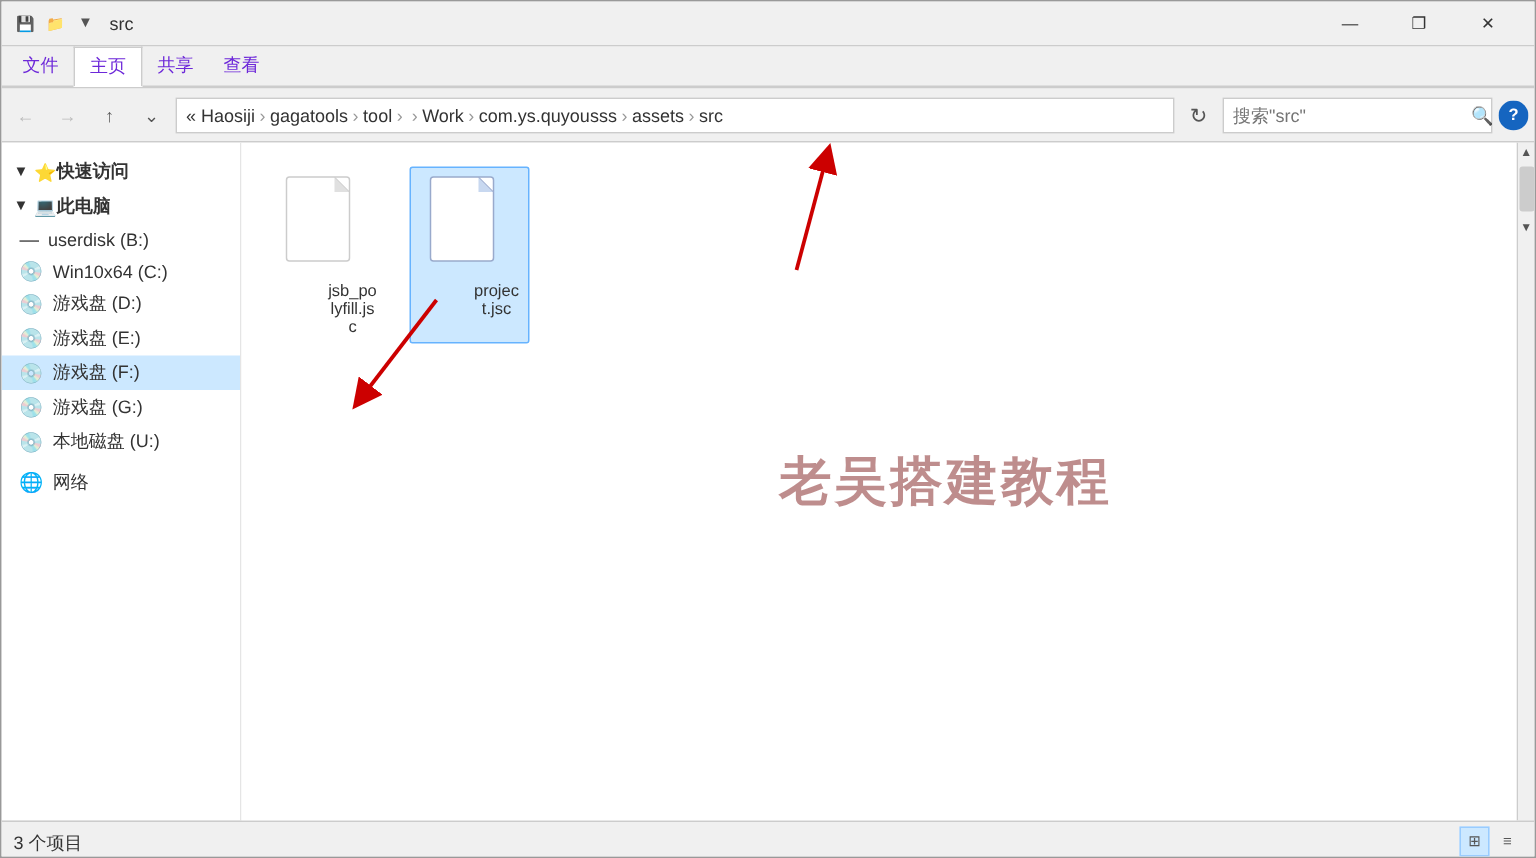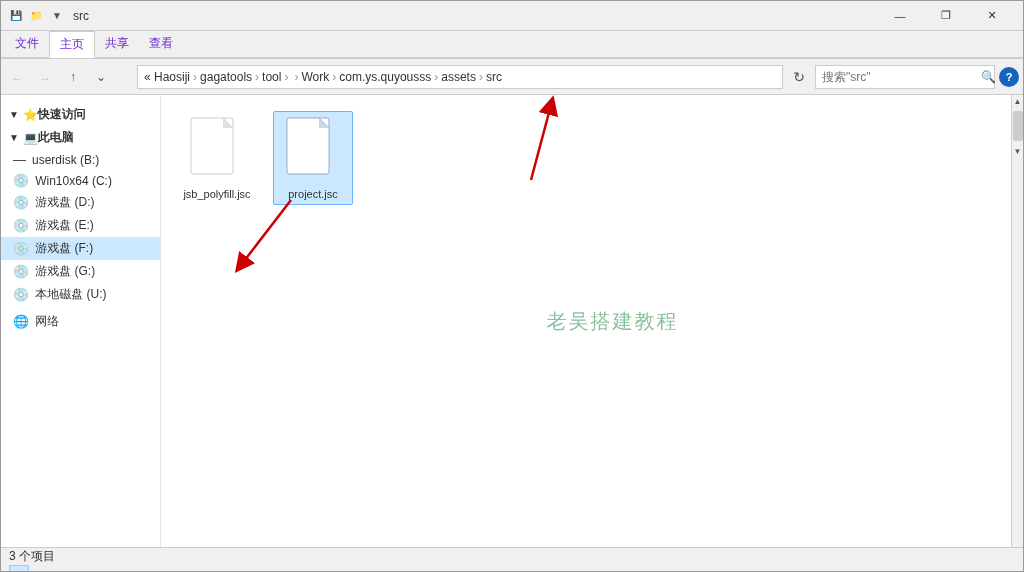--- a/index.html
+++ b/index.html
@@ -16,21 +16,21 @@
     
     .ribbon { background: #f0f0f0; border-bottom: 1px solid #ccc; }
     .ribbon-tabs { display: flex; padding: 0 4px; border-bottom: 1px solid #ccc; }
     .ribbon-tab { padding: 4px 10px; font-size: 12px; color: #6d28d9; cursor: pointer; }
     .ribbon-tab.active { background: #fff; border: 1px solid #ccc; border-bottom: 1px solid #fff; margin-bottom: -1px; }
 
     
     .address-bar { height: 36px; background: #f0f0f0; display: flex; align-items: center; padding: 0 4px; gap: 4px; border-bottom: 1px solid #ccc; }
     .nav-btn { width: 24px; height: 24px; display: flex; align-items: center; justify-content: center; font-size: 12px; color: #555; cursor: pointer; border: 1px solid transparent; border-radius: 2px; }
     .nav-btn.disabled { color: #bbb; cursor: default; }
-    .address-box { flex: 1; height: 24px; border: 1px solid #ccc; background: #fff; display: flex; align-items: center; padding: 0 6px; font-size: 12px; color: #333; overflow: hidden; margin-left: 20px; }
+    .address-box { flex: 1; height: 24px; border: 1px solid #ccc; background: #fff; display: flex; align-items: center; padding: 0 6px; font-size: 12px; color: #333; overflow: hidden; }
     .address-box .crumb { color: #333; }
     .address-box .sep { color: #999; margin: 0 3px; }
     .address-box .crumb.current { color: #333; font-weight: normal; }
     .refresh-btn { width: 24px; height: 24px; display: flex; align-items: center; justify-content: center; font-size: 14px; color: #555; cursor: pointer; }
     .search-box { width: 180px; height: 24px; border: 1px solid #ccc; background: #fff; display: flex; align-items: center; padding: 0 6px; gap: 4px; }
     .search-box input { border: none; outline: none; font-size: 12px; flex: 1; background: transparent; color: #999; }
     .search-icon { color: #666; font-size: 12px; }
 
     
     .main { display: flex; flex: 1; overflow: hidden; }
@@ -43,29 +43,29 @@
     .sidebar-item .icon { margin-right: 6px; font-size: 13px; flex-shrink: 0; }
     .sidebar-header { display: flex; align-items: center; padding: 3px 8px; cursor: pointer; font-size: 12px; color: #333; font-weight: 600; }
     .sidebar-header .chevron { margin-right: 4px; font-size: 10px; }
 
     
     .file-area { flex: 1; padding: 16px; background: #fff; position: relative; overflow: auto; }
     .file-grid { display: flex; gap: 16px; flex-wrap: wrap; align-content: flex-start; }
     .file-item { display: flex; flex-direction: column; align-items: center; width: 80px; cursor: pointer; padding: 4px; border: 1px solid transparent; border-radius: 2px; }
     .file-item.selected { background: #cce8ff; border-color: #66b3ff; }
     .file-icon { width: 60px; height: 70px; position: relative; }
-    .file-name { font-size: 11px; color: #333; text-align: center; margin-top: 2px; word-break: break-all; max-width: 80px; }
+    .file-name { font-size: 11px; color: #333; text-align: center; margin-top: 2px; word-break: break-all; max-width: 80px; margin-left: 36px; }
 
     
     .watermark { position: absolute; top: 50%; left: 50%; transform: translate(-30%, -50%); text-align: center; pointer-events: none; opacity: 0.5; }
-    .watermark-line1 { font-size: 20px; color: #15803d; font-weight: normal; letter-spacing: 2px; }
+    .watermark-line1 { font-size: 35px; color: #7f1d1d; font-weight: bold; letter-spacing: 2px; }
     .watermark-line2 { font-size: 20px; color: #4a9fd4; letter-spacing: 1px; }
 
     
-    .status-bar { height: 24px; background: #f0f0f0; border-top: 1px solid #ccc; display: flex; align-items: flex-start; padding: 0 8px; justify-content: space-between; flex-direction: column; }
+    .status-bar { height: 24px; background: #f0f0f0; border-top: 1px solid #ccc; display: flex; align-items: flex-end; padding: 0 8px; justify-content: space-between; }
     .status-text { font-size: 12px; color: #333; }
     .view-buttons { display: flex; gap: 2px; }
     .view-btn { width: 20px; height: 20px; display: flex; align-items: center; justify-content: center; font-size: 10px; color: #555; cursor: pointer; border: 1px solid transparent; }
     .view-btn.active { background: #cce8ff; border-color: #99ccff; }
 
     
     .right-scroll { width: 12px; background: #f0f0f0; border-left: 1px solid #ccc; display: flex; flex-direction: column; align-items: center; }
     .scroll-btn { width: 12px; height: 12px; display: flex; align-items: center; justify-content: center; font-size: 8px; color: #555; cursor: pointer; }
     .scroll-thumb { width: 10px; height: 30px; background: #ccc; border-radius: 2px; margin: 4px 1px; }
   </style>

